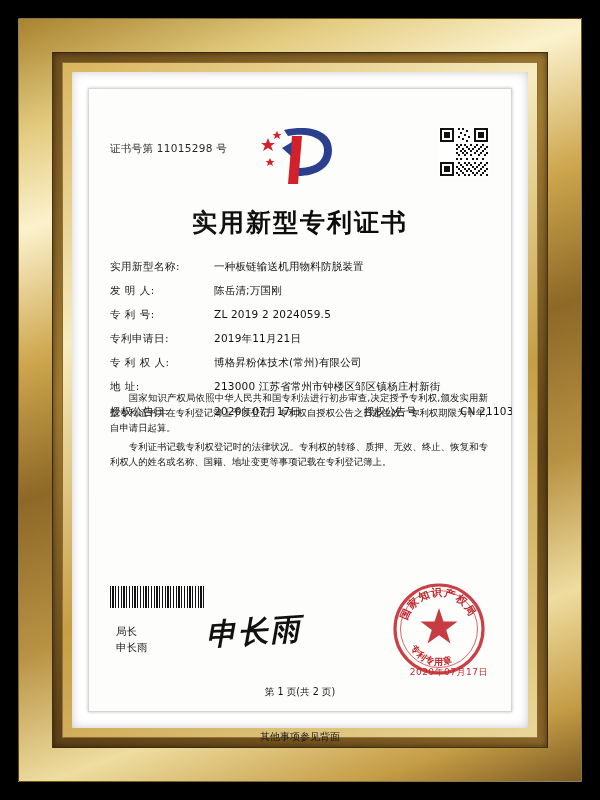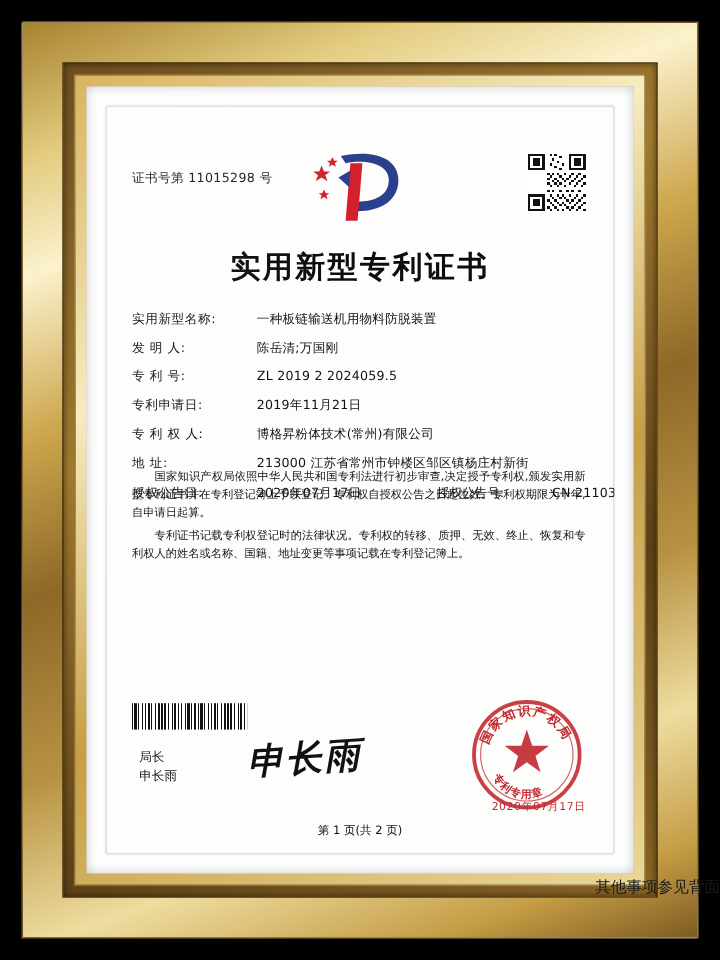--- a/index.html
+++ b/index.html
@@ -241,22 +241,22 @@
     left: 0; top: 598px;
     width: 100%;
     text-align: center;
     font-size: 9.6px;
     color: #111;
   }
   .footnote-outer {
     position: absolute;
     left: 0; top: 730px;
     width: 600px;
-    text-align: right;
-    font-size: 13px;
+    text-align: center;
+    font-size: 10px;
     color: #1a1a1a;
   }
   .glass-sheen {
     position: absolute;
     left: 72px; top: 72px;
     width: 456px; height: 656px;
     background: linear-gradient(115deg, rgba(255,255,255,0.10) 0%, rgba(255,255,255,0) 35%);
     pointer-events: none;
   }
 </style>

